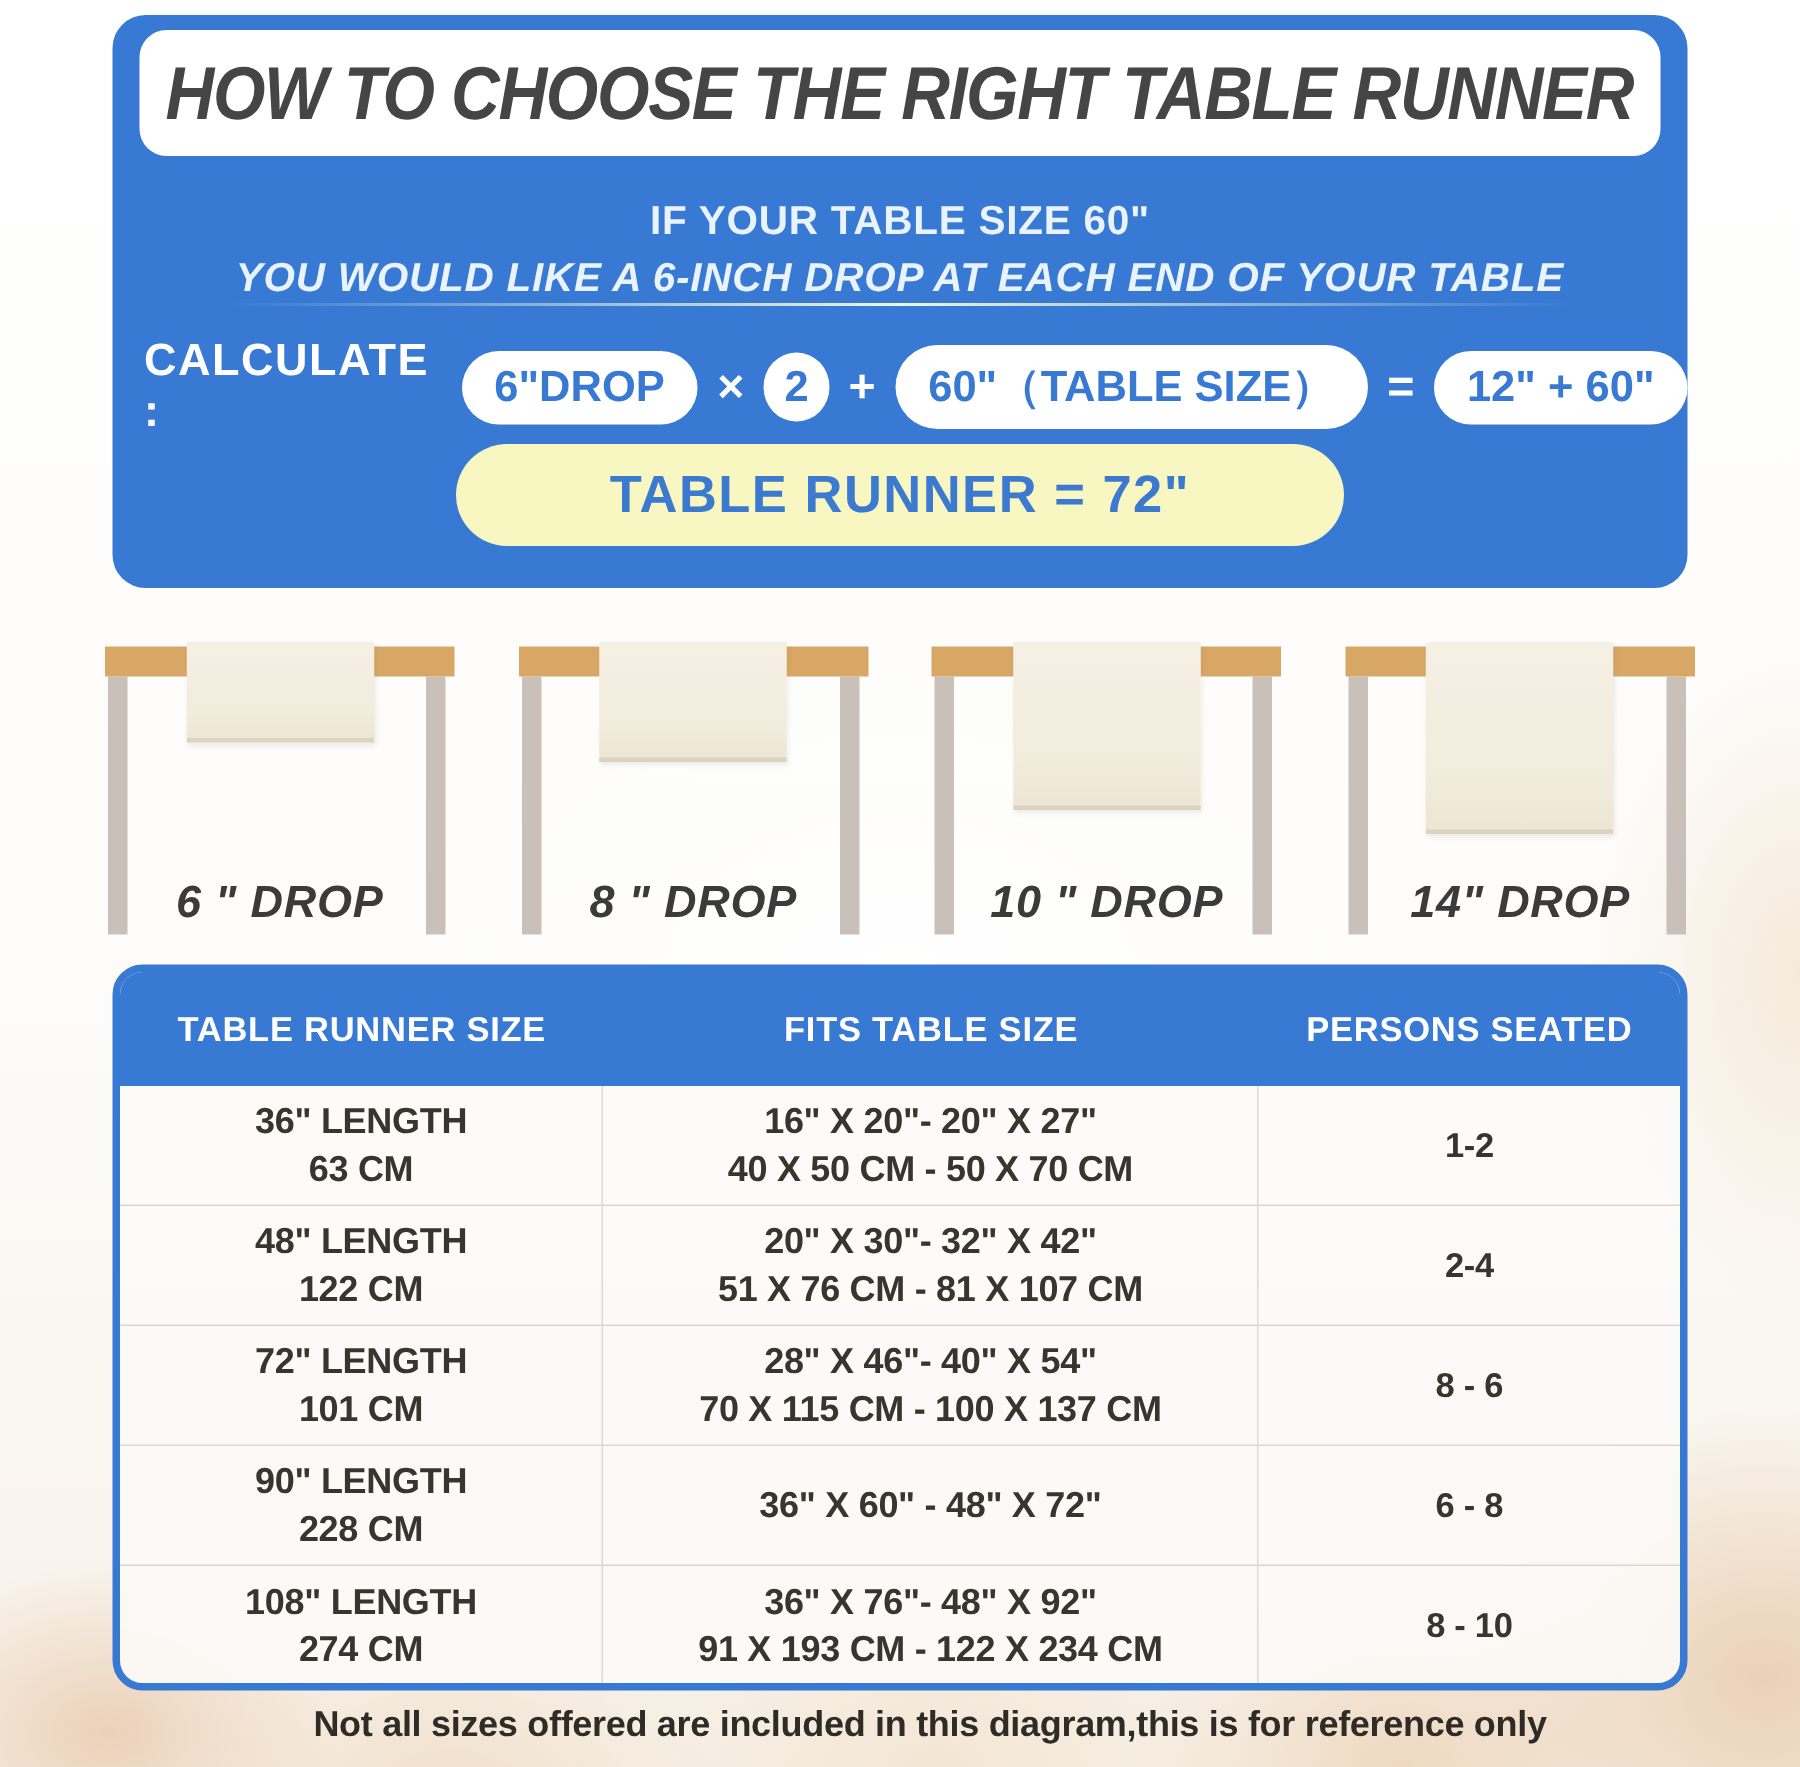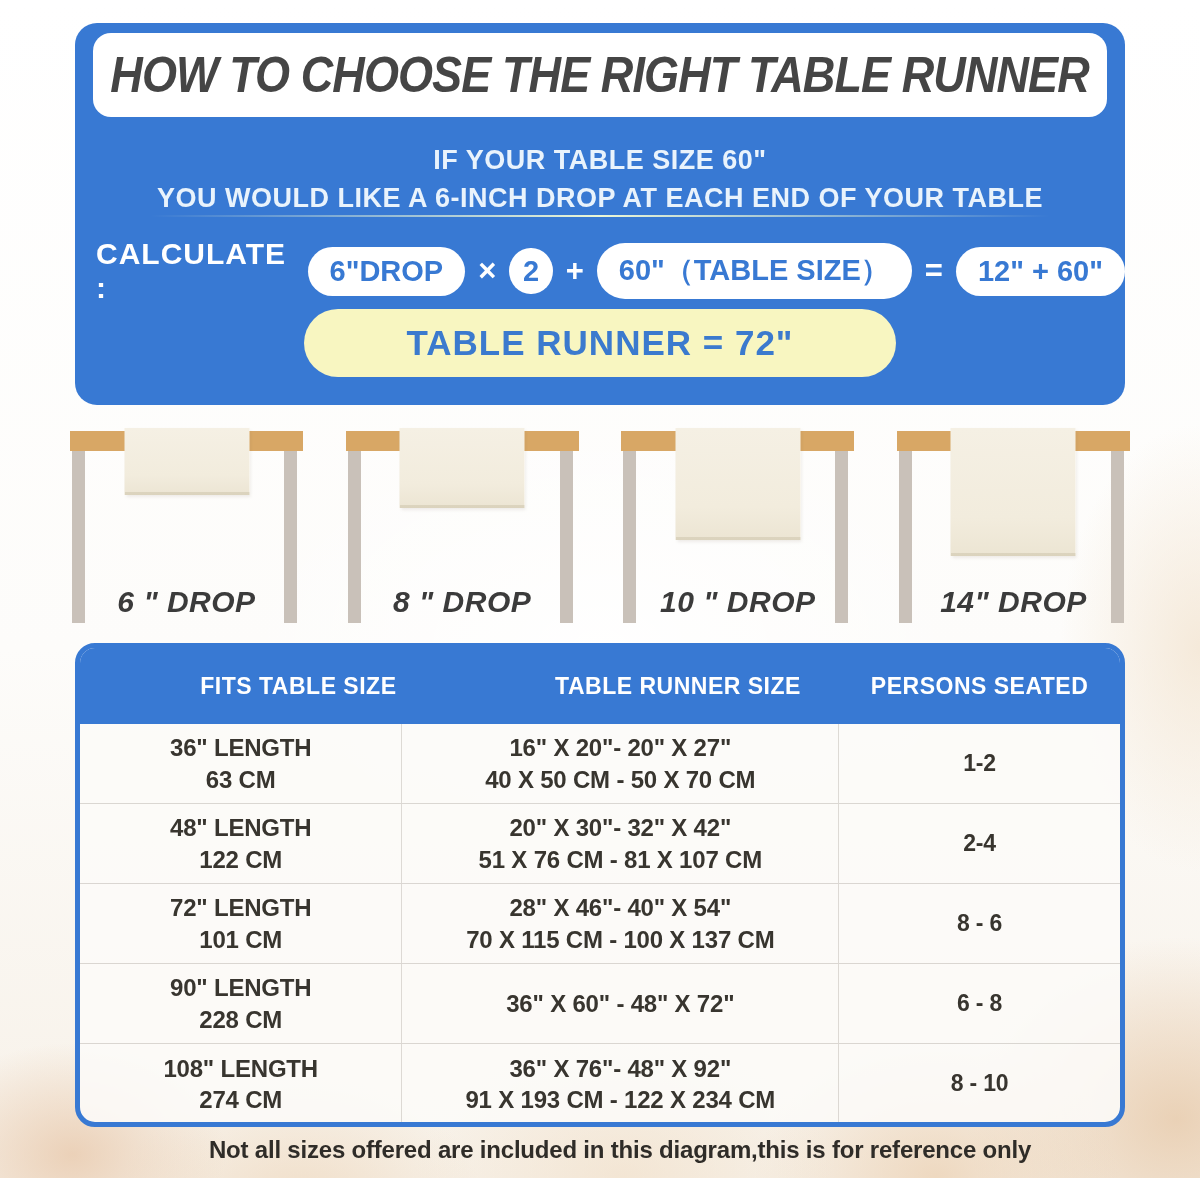--- a/index.html
+++ b/index.html
@@ -17,21 +17,21 @@
       radial-gradient(300px 200px at 52% 100%, rgba(240,220,195,0.55), transparent 70%),
       radial-gradient(260px 200px at 78% 100%, rgba(233,203,170,0.65), transparent 70%),
       radial-gradient(300px 260px at 98% 95%,  rgba(228,195,160,0.70), transparent 70%),
       radial-gradient(200px 320px at 100% 55%, rgba(243,229,210,0.80), transparent 70%),
       radial-gradient(500px 320px at 50% 55%,  rgba(255,255,255,0.90), transparent 75%),
       linear-gradient(180deg, #ffffff 0%, #fdfcfa 55%, #f7f1e8 100%);
   }
 
   
   .top-panel {
-    position: absolute; left: 75px; top: 23px;
+    position: absolute; left: 75px; top: 10px;
     width: 1050px; height: 382px;
     background: #3879d3;
     border-radius: 22px;
   }
   .title-banner {
     position: absolute; left: 18px; right: 18px; top: 10px; height: 84px;
     background: #ffffff; border-radius: 18px;
     display: flex; align-items: center; justify-content: center;
     overflow: hidden;
   }
@@ -39,21 +39,21 @@
     font-size: 50px; font-weight: bold; font-style: italic;
     color: #454545; white-space: nowrap;
     transform: scaleX(0.9); letter-spacing: -1px;
   }
   .sub {
     position: absolute; left: 0; width: 100%;
     text-align: center; color: #e9f3fc;
     font-size: 27px; font-weight: bold; letter-spacing: 0.5px;
   }
   .sub.line1 { top: 122px; }
-  .sub.line2 { top: 160px; }
+  .sub.line2 { top: 160px; font-style: italic; }
   .hr-glow {
     position: absolute; top: 192px; left: 50%; transform: translateX(-50%);
     width: 900px; height: 2px;
     background: linear-gradient(90deg, rgba(255,255,255,0) 0%, rgba(246,255,214,0.95) 50%, rgba(255,255,255,0) 100%);
   }
   .calc-row {
     position: absolute; top: 222px; left: 0; width: 100%; height: 52px;
     display: flex; align-items: center; justify-content: center; gap: 13px;
   }
   .calc-label { color: #ffffff; font-size: 30px; font-weight: bold; letter-spacing: 1px; margin-left: 21px; }
@@ -194,22 +194,22 @@
       <div class="leg left"></div>
       <div class="leg right"></div>
       <div class="tabletop"></div>
       <div class="runner" style="height: 128px;"></div>
       <figcaption class="drop-label">14" DROP</figcaption>
     </figure>
   </section>
 
   <section class="chart-panel">
     <div class="chart-header">
+      <div class="hcell c1">TABLE RUNNER SIZE</div>
       <div class="hcell c2">FITS TABLE SIZE</div>
-      <div class="hcell c1">TABLE RUNNER SIZE</div>
       <div class="hcell c3">PERSONS SEATED</div>
     </div>
 
     <div class="chart-row">
       <div class="cell c1">
         <div>36" LENGTH</div>
         <div>63 CM</div>
       </div>
       <div class="cell c2">
         <div>16" X 20"- 20" X 27"</div>

